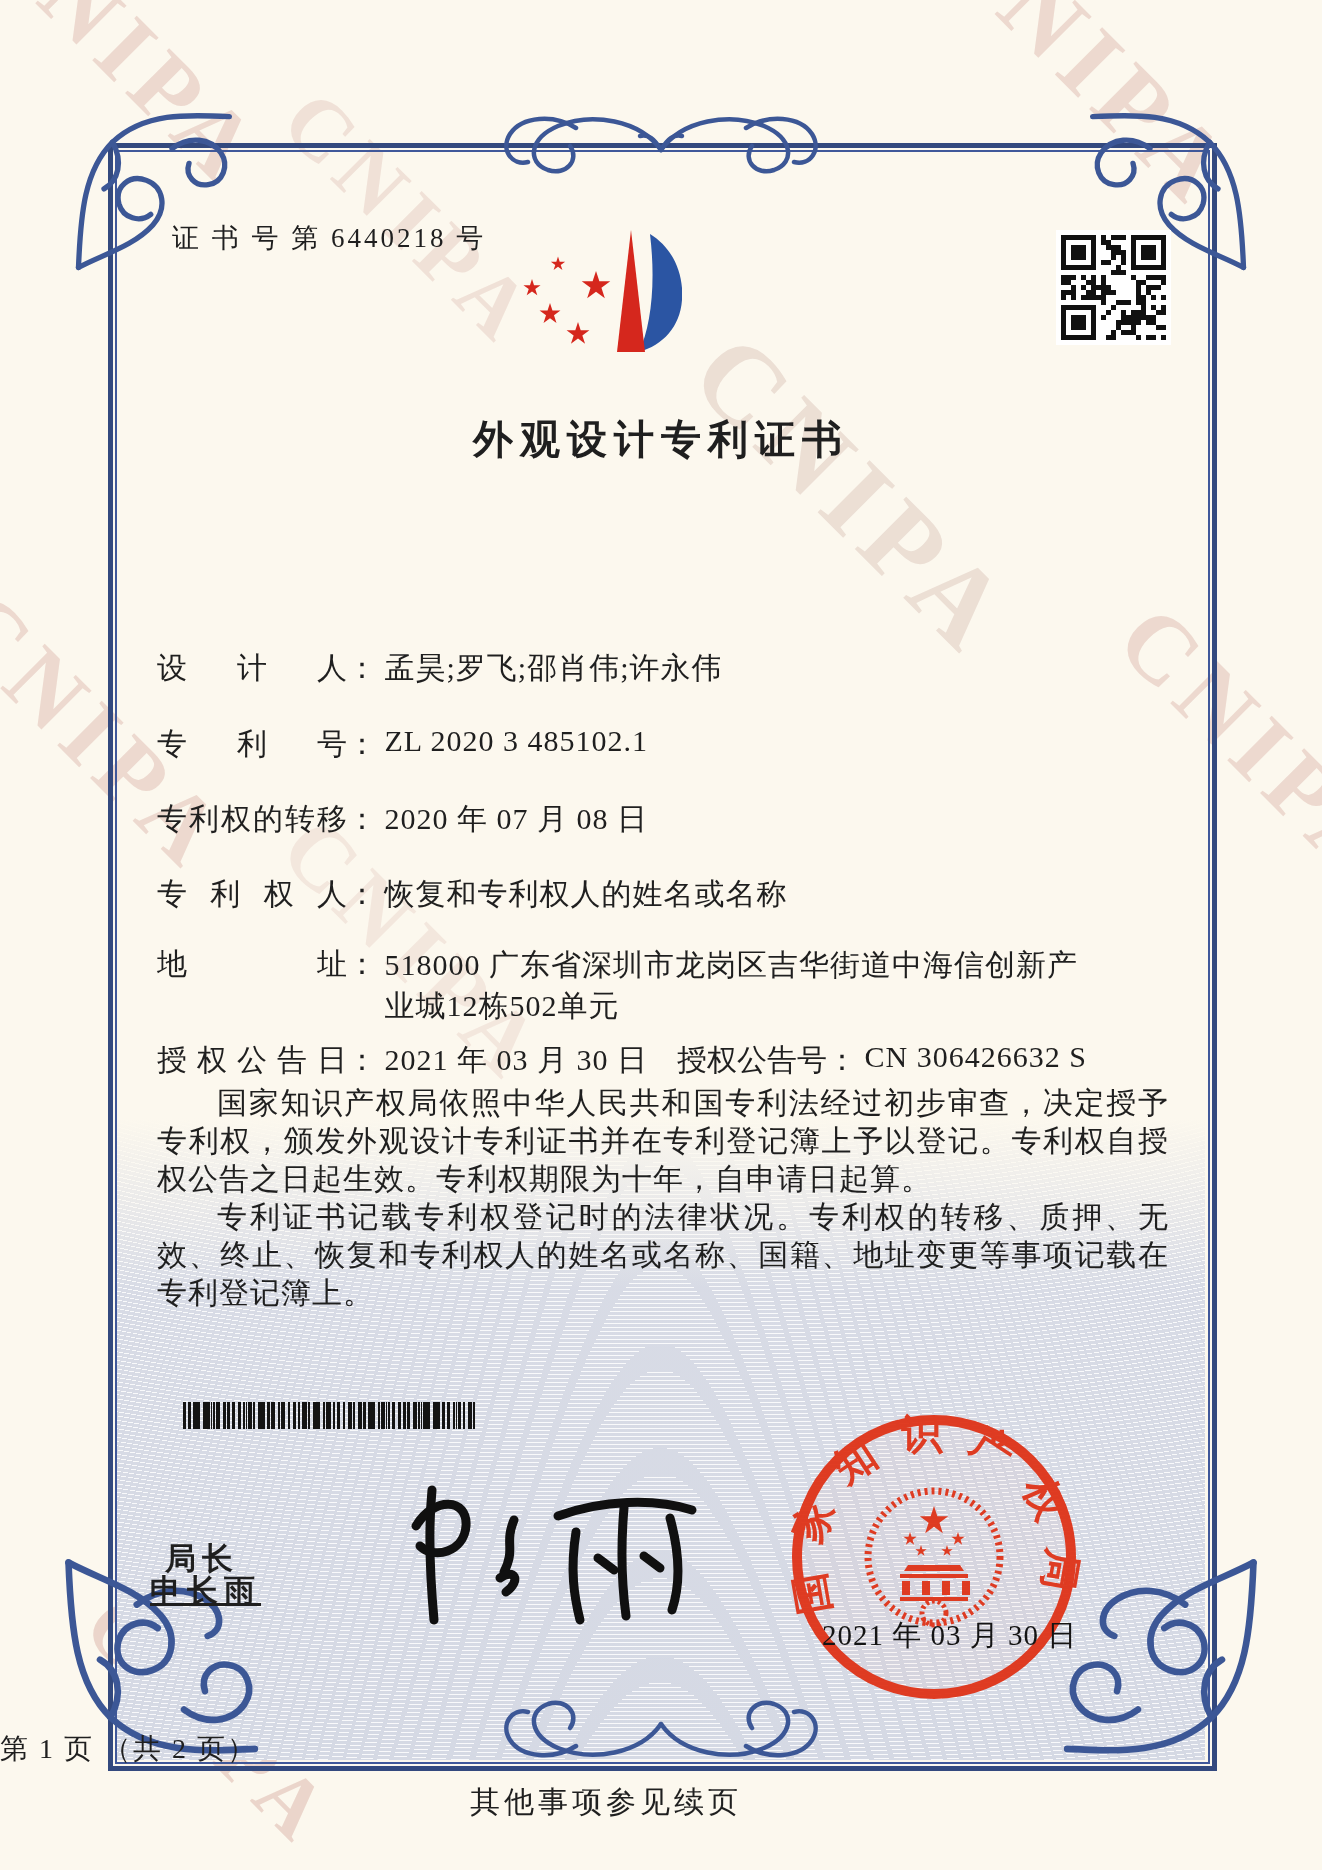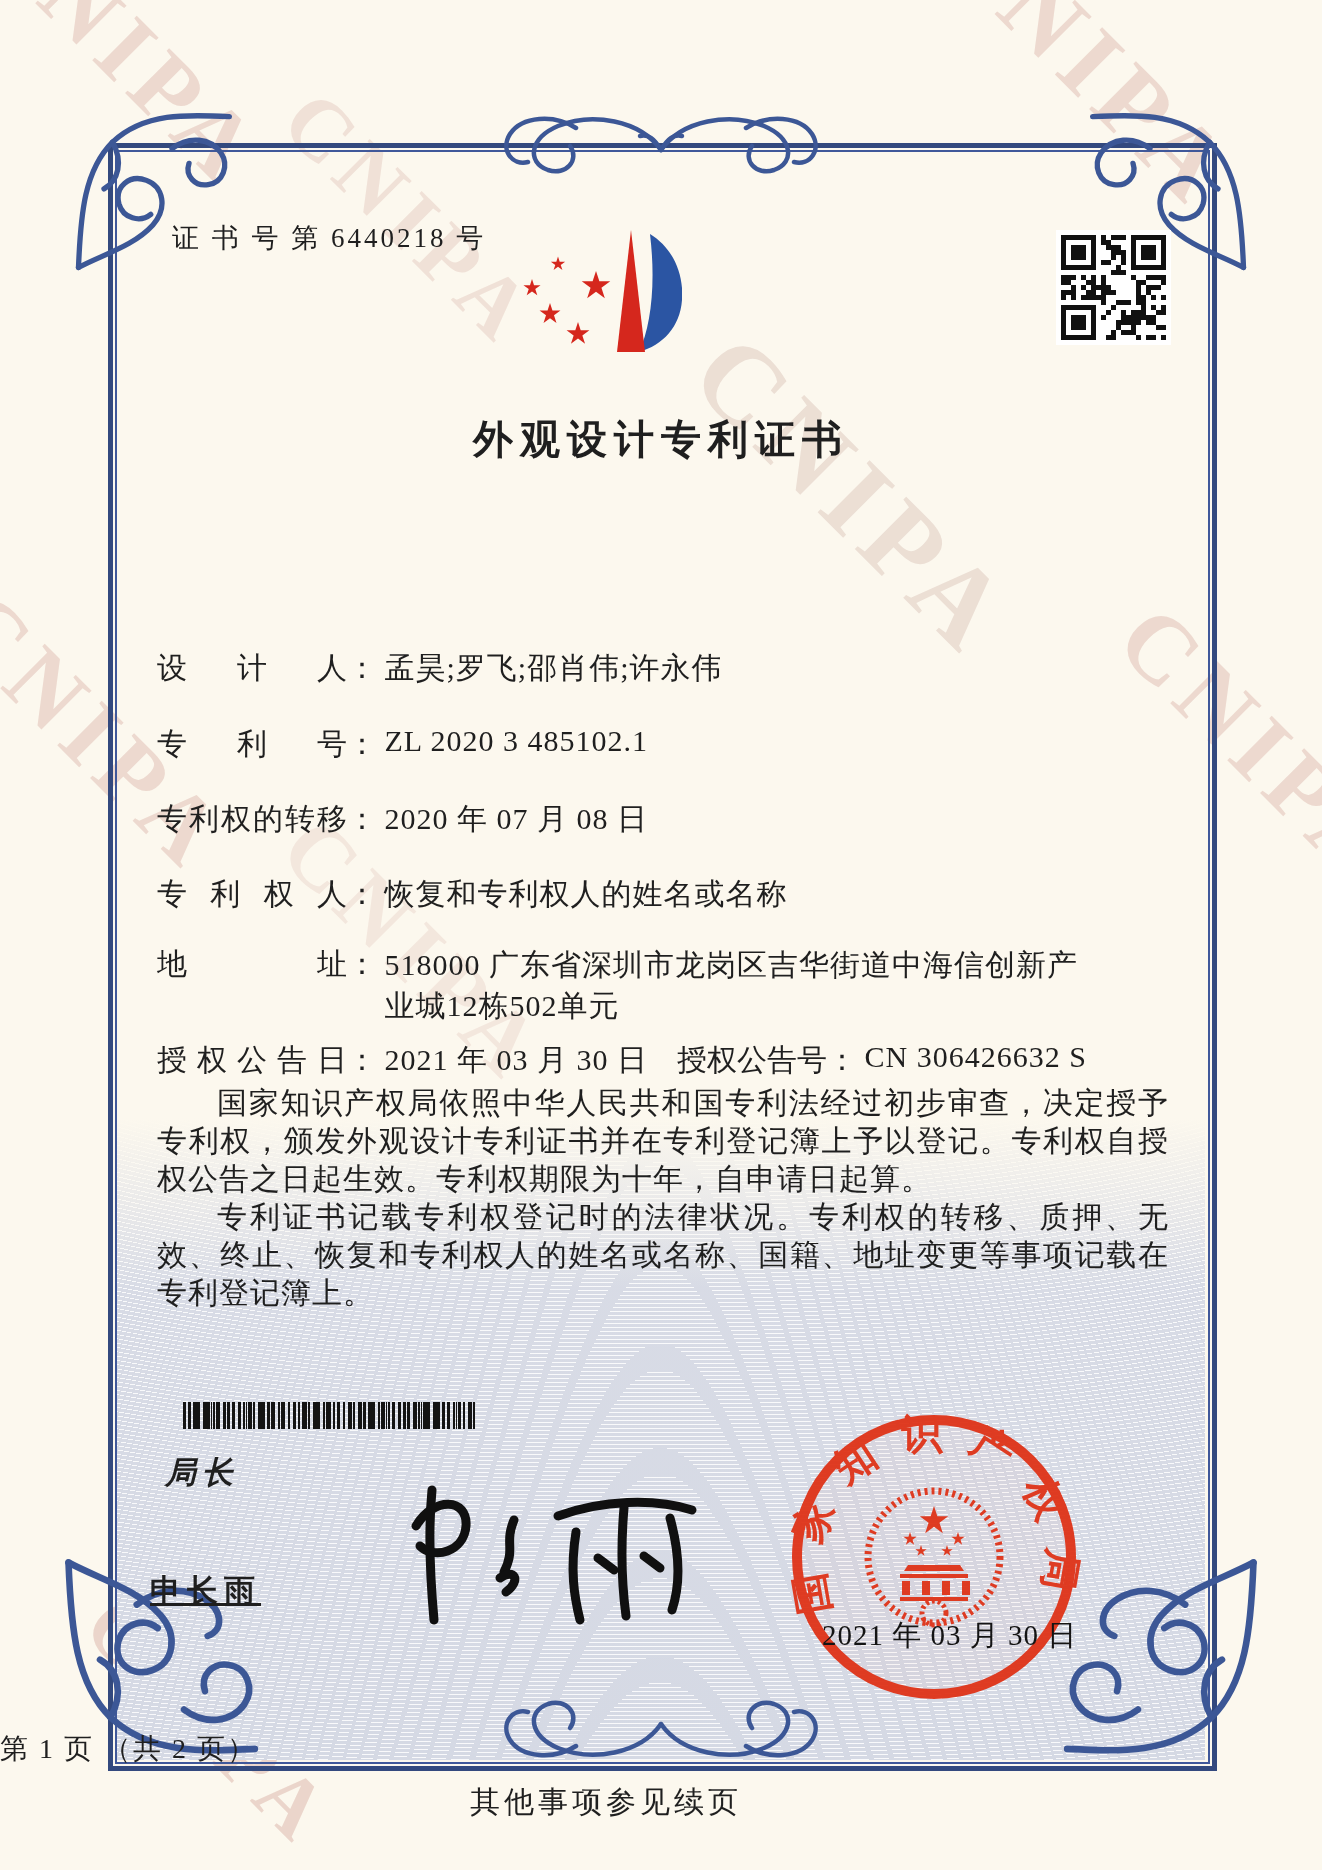--- a/index.html
+++ b/index.html
@@ -47,22 +47,22 @@
   .paras{position:absolute;left:157px;top:1084px;width:1012px;font-size:30px;line-height:38px;
          text-align:justify;letter-spacing:1px;z-index:10;}
   .paras p{margin:0;text-indent:2em;}
   
   .barcode{position:absolute;left:183px;top:1402px;width:292px;height:27px;z-index:10;
     background:
       repeating-linear-gradient(90deg,#141414 0 2px,transparent 2px 5px),
       repeating-linear-gradient(90deg,#141414 0 1px,transparent 1px 7px),
       repeating-linear-gradient(90deg,#141414 0 3px,transparent 3px 11px);}
   
-  .officer-title{position:absolute;left:165px;top:1452px;font-size:31px;font-weight:700;
-      letter-spacing:6px;font-family:"Liberation Sans","DejaVu Sans",sans-serif;z-index:10;font-style:italic;}
+  .officer-title{position:absolute;left:165px;top:1538px;font-size:31px;font-weight:700;
+      letter-spacing:6px;font-family:"Liberation Sans","DejaVu Sans",sans-serif;z-index:10;}
   .officer-name{position:absolute;left:150px;top:1570px;font-size:31px;font-weight:700;
       letter-spacing:6px;font-family:"Liberation Sans","DejaVu Sans",sans-serif;z-index:10;text-decoration:underline;}
   .signature{position:absolute;left:392px;top:1474px;width:316px;height:155px;z-index:11;}
   
   .seal{position:absolute;left:783px;top:1406px;width:302px;height:302px;z-index:9;opacity:.95;}
   .seal-date{position:absolute;left:822px;top:1616px;font-size:29px;color:#141414;
       letter-spacing:1px;z-index:12;}
   
   .page-info{position:absolute;left:0;right:70px;top:1710px;text-align:left;font-size:28px;
       letter-spacing:2px;z-index:10;margin-top:20px;}

